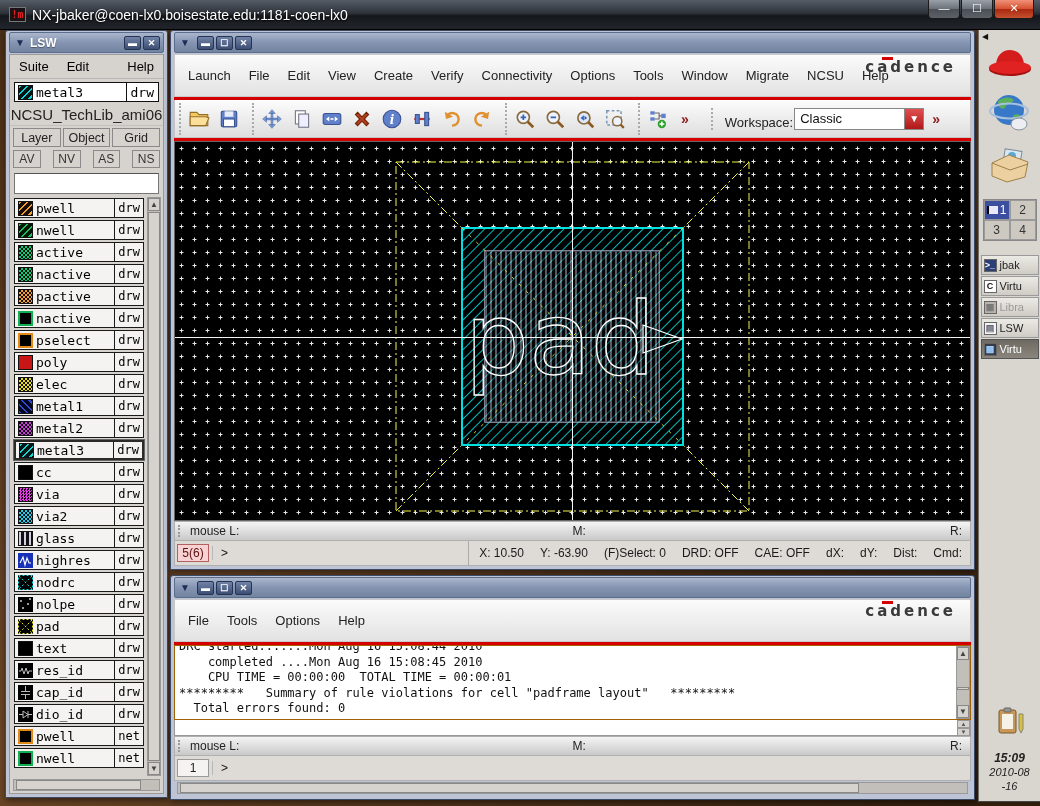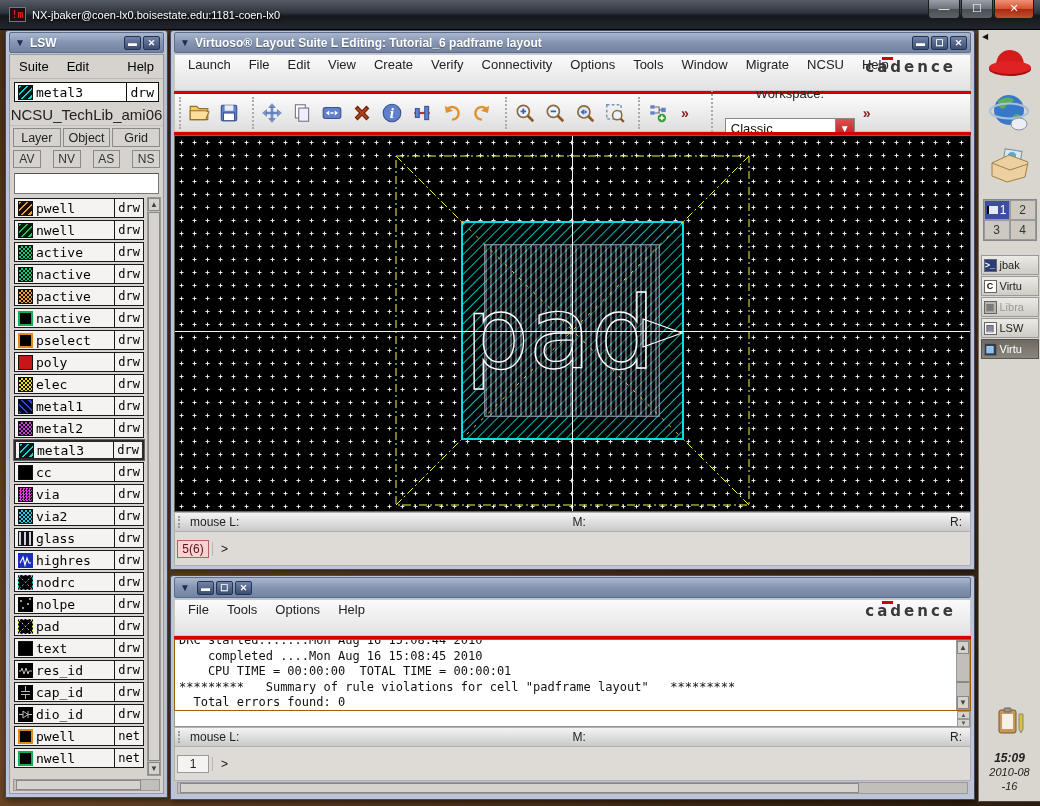--- a/index.html
+++ b/index.html
@@ -5,42 +5,42 @@
   * { margin:0; padding:0; box-sizing:border-box; }
   html,body { width:1040px; height:806px; overflow:hidden; font-family:"Liberation Sans",sans-serif; }
   body { position:relative; background:#000; }
 
   
   .nx-bar{position:absolute;left:0;top:0;width:1040px;height:30px;
     background:linear-gradient(#565c66,#2e333b 45%,#14171c 55%,#23262c);
     border-bottom:1px solid #000;display:flex;align-items:center;color:#fff;}
   .nx-icon{width:17px;height:15px;margin:0 6px 0 9px;background:#1a1214;border:1px solid #777;
     color:#e02020;font:bold 10px "DejaVu Sans Mono",monospace;text-align:center;line-height:13px;}
-  .nx-title{font-size:11px;text-shadow:0 1px 2px #000;}
+  .nx-title{font-size:14px;text-shadow:0 1px 2px #000;}
   .nx-btns{position:absolute;right:6px;top:0;display:flex;}
   .nx-btn{width:32px;height:19px;border:1px solid #1a1a1a;border-top:none;border-radius:0 0 4px 4px;
     background:linear-gradient(#9aa0a8,#6b7078 50%,#4a4f56 50%,#5c6168);color:#fff;
     font-size:11px;text-align:center;line-height:17px;margin-left:1px;}
   .nx-btn.close{background:linear-gradient(#f09078,#d4502e 50%,#a82810 50%,#c4502e);width:40px;}
 
   
   .desktop{position:absolute;left:0;top:30px;width:1040px;height:776px;
     background:linear-gradient(135deg,#4a2e16,#6b4626 40%,#2e1c0c);}
 
   
   .window{position:absolute;background:#bcc4d6;border:1px solid #3c4a66;border-radius:3px 3px 0 0;
     box-shadow:1px 2px 6px rgba(0,0,0,.55);display:flex;flex-direction:column;padding:0 3px 3px 3px;}
   .titlebar{height:21px;display:flex;align-items:center;margin:1px 0;
     background:linear-gradient(#aab6cc,#8494b2 50%,#73849f);border:1px solid #5c6c8c;border-radius:2px;
     color:#fff;font-size:12px;font-weight:bold;padding:0 3px;flex:none;}
   .titlebar .chev{color:#1c2c54;font-size:10px;margin:0 5px 0 2px;}
   .titlebar .t-text{flex:1;white-space:nowrap;overflow:hidden;text-shadow:0 1px 1px rgba(0,0,0,.4);}
   .win-btn{width:17px;height:14px;margin-left:2px;border:1px solid #253454;border-radius:2px;
     background:linear-gradient(#7183a6,#3d4e74);color:#fff;font-size:9px;line-height:12px;text-align:center;flex:none;}
-  .menubar{height:37px;display:flex;background:linear-gradient(#fbfbfb,#e2e2e2);
+  .menubar{height:43px;display:flex;align-items:center;background:linear-gradient(#fbfbfb,#e2e2e2);
     border:1px solid #c8c8c8;font-size:13px;color:#222;flex:none;padding-left:4px;position:relative;}
   .menu-item{padding:2px 9px;}
   .redline{height:3px;background:#d40000;flex:none;}
   .cadence{font:bold 15px "DejaVu Sans",sans-serif;letter-spacing:3px;color:#3a3a3a;
     position:relative;margin-right:10px;}
   .cadence::before{content:"";position:absolute;left:17px;top:-1px;width:11px;height:3px;background:#d40000;}
 
   
   #lsw-window{left:5px;top:0;width:163px;height:768px;}
   .lsw-body{flex:1;background:#d6d3ce;border:1px solid #9a9a9a;display:flex;flex-direction:column;
@@ -97,33 +97,33 @@
   #main-window{left:170px;top:0;width:805px;height:540px;}
   #main-menubar{padding-right:6px;}
   #main-menubar .cadence{position:absolute;right:4px;top:3px;}
   .toolbar{height:38px;background:linear-gradient(#fcfcfc,#dedede);border:1px solid #c4c4c4;border-top:none;
     display:flex;align-items:center;flex:none;padding:2px 4px;gap:6px;}
   .tb-groups{display:flex;gap:8px;height:100%;align-items:center;}
   .tb-group{display:flex;align-items:center;height:32px;border-left:2px dotted #aaa;padding-left:5px;gap:2px;}
   .tb-btn{width:28px;height:28px;border:none;background:transparent;padding:2px;}
   .tb-btn svg{width:22px;height:22px;display:block;}
   .tb-more{color:#8a2020;font-weight:bold;font-size:14px;padding:0 2px;}
-  .workspace{display:flex;align-items:center;gap:17px;margin-left:14px;border-left:2px dotted #aaa;padding-left:12px;flex-direction:column;}
+  .workspace{display:flex;align-items:flex-end;gap:1px;margin-left:14px;border-left:2px dotted #aaa;padding-left:12px;}
   .ws-label{font-size:13px;color:#222;}
   .ws-select{width:130px;height:22px;border:1px solid #888;background:#fff;display:flex;align-items:center;}
   .ws-value{flex:1;font-size:13px;padding-left:5px;color:#111;}
   .ws-arrow{width:19px;height:20px;background:linear-gradient(#e05050,#b01818);color:#fff;font-size:10px;
     text-align:center;line-height:20px;border-left:1px solid #888;}
   .canvas-wrap{flex:1;background:#000;position:relative;border:1px solid #666;overflow:hidden;}
   .statusbar{height:20px;background:linear-gradient(#f4f4f4,#c9c9c9);border:1px solid #b0b0b0;
     display:flex;align-items:center;font-size:12px;color:#222;flex:none;position:relative;}
   .statusbar .handle{width:8px;height:70%;border-left:2px dotted #999;margin:0 4px 0 3px;}
   .statusbar .mid{position:absolute;left:50%;}
   .statusbar .right{margin-left:auto;padding-right:8px;}
-  .promptbar{height:34px;background:#dedbd6;border:1px solid #b0b0b0;border-top:none;
+  .promptbar{height:25px;background:#dedbd6;border:1px solid #b0b0b0;border-top:none;
     display:flex;align-items:center;font-size:12px;color:#111;flex:none;}
   .hist-box{min-width:32px;height:18px;margin-left:2px;padding:0 3px;background:#f8d2d2;border:1px solid #b26060;
     color:#5c1010;text-align:center;line-height:16px;font-size:12px;}
   .prompt-gt{padding:0 8px;border-left:1px solid #b8b8b8;margin-left:3px;}
   .main-stats{margin-left:auto;display:flex;gap:16px;border-left:1px solid #aaa;padding:0 8px 0 10px;height:100%;
     align-items:center;white-space:nowrap;}
   .main-stats .stat{color:#1a1a1a;}
 
   
   #log-window{left:170px;top:545px;width:805px;height:225px;}
@@ -387,21 +387,20 @@
       </div>
       <div class="hscroll">
           <span class="thumb"></span>
         </div>
     </div>
   </div>
 
   <div class="window" id="main-window">
     <div class="titlebar">
       <span class="chev">▼</span>
-      <span class="t-text">Virtuoso® Layout Suite L Editing: Tutorial_6 padframe layout</span>
       <span class="win-btn">▬</span>
       <span class="win-btn">☐</span>
       <span class="win-btn">✕</span>
     </div>
     <div class="menubar" id="main-menubar">
       <span class="menu-item">Launch</span>
         <span class="menu-item">File</span>
         <span class="menu-item">Edit</span>
         <span class="menu-item">View</span>
         <span class="menu-item">Create</span>
@@ -585,20 +584,31 @@
 
     <div class="statusbar">
       <span class="handle"></span>
       <span>mouse L:</span>
       <span class="mid">M:</span>
       <span class="right">R:</span>
     </div>
     <div class="promptbar">
       <span class="hist-box">5(6)</span>
       <span class="prompt-gt">&gt;</span>
+      <span class="main-stats" id="main-stats">
+          <span class="stat">X: 10.50</span>
+          <span class="stat">Y: -63.90</span>
+          <span class="stat">(F)Select: 0</span>
+          <span class="stat">DRD: OFF</span>
+          <span class="stat">CAE: OFF</span>
+          <span class="stat">dX:</span>
+          <span class="stat">dY:</span>
+          <span class="stat">Dist:</span>
+          <span class="stat">Cmd:</span>
+        </span>
     </div>
   </div>
 
   <div class="window" id="log-window">
     <div class="titlebar">
       <span class="chev">▼</span>
       <span class="win-btn">▬</span>
       <span class="win-btn">☐</span>
       <span class="win-btn">✕</span>
     </div>

